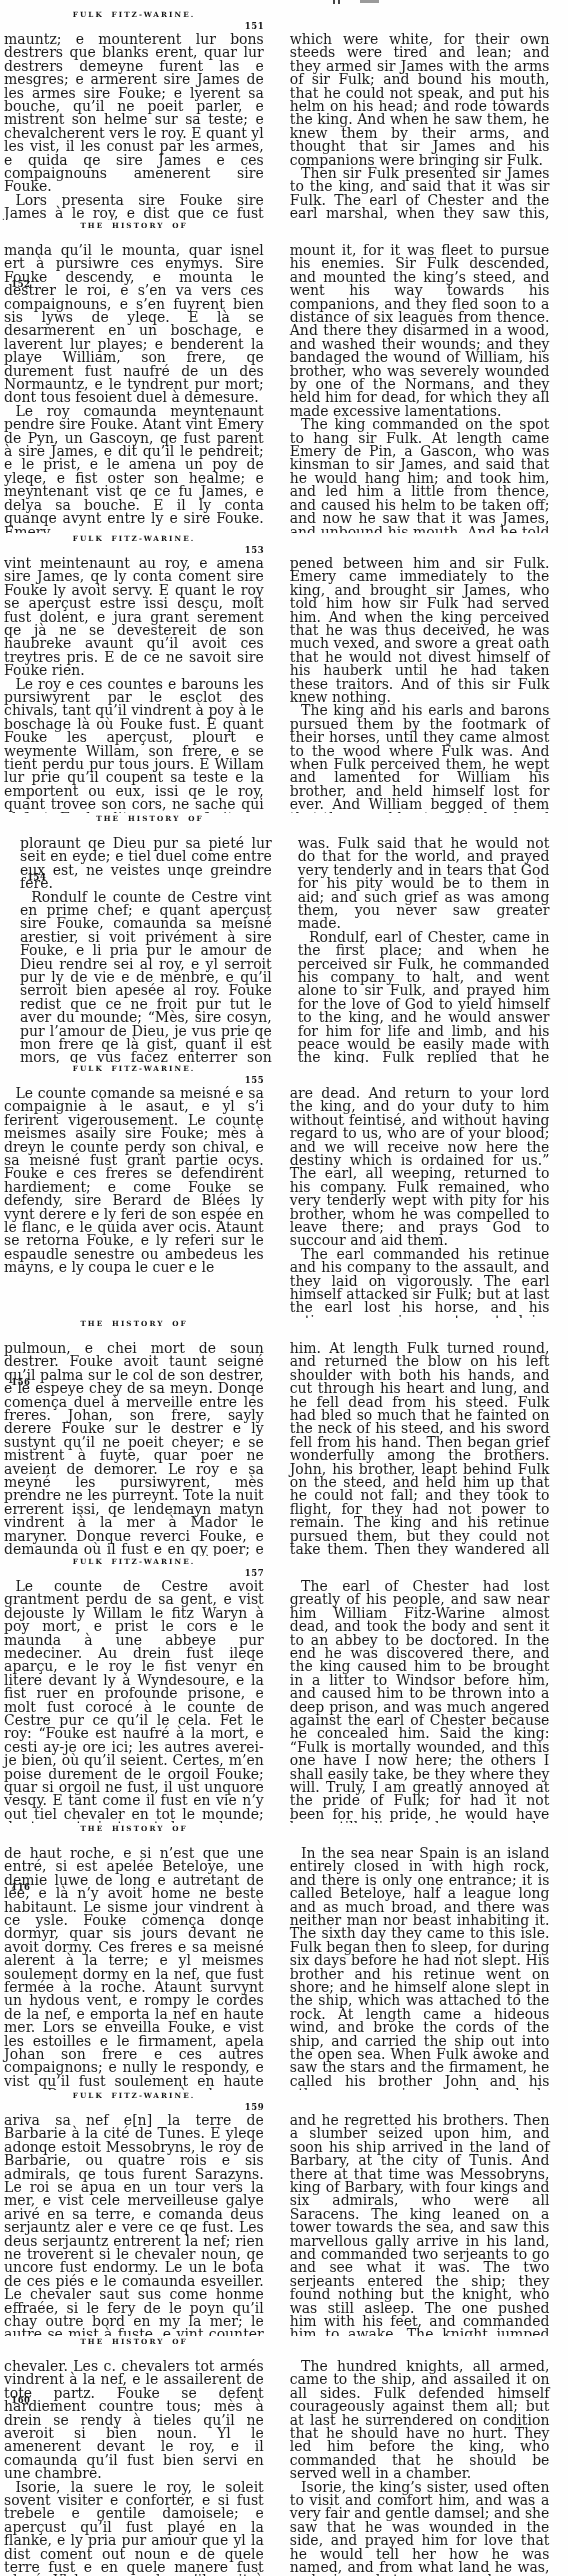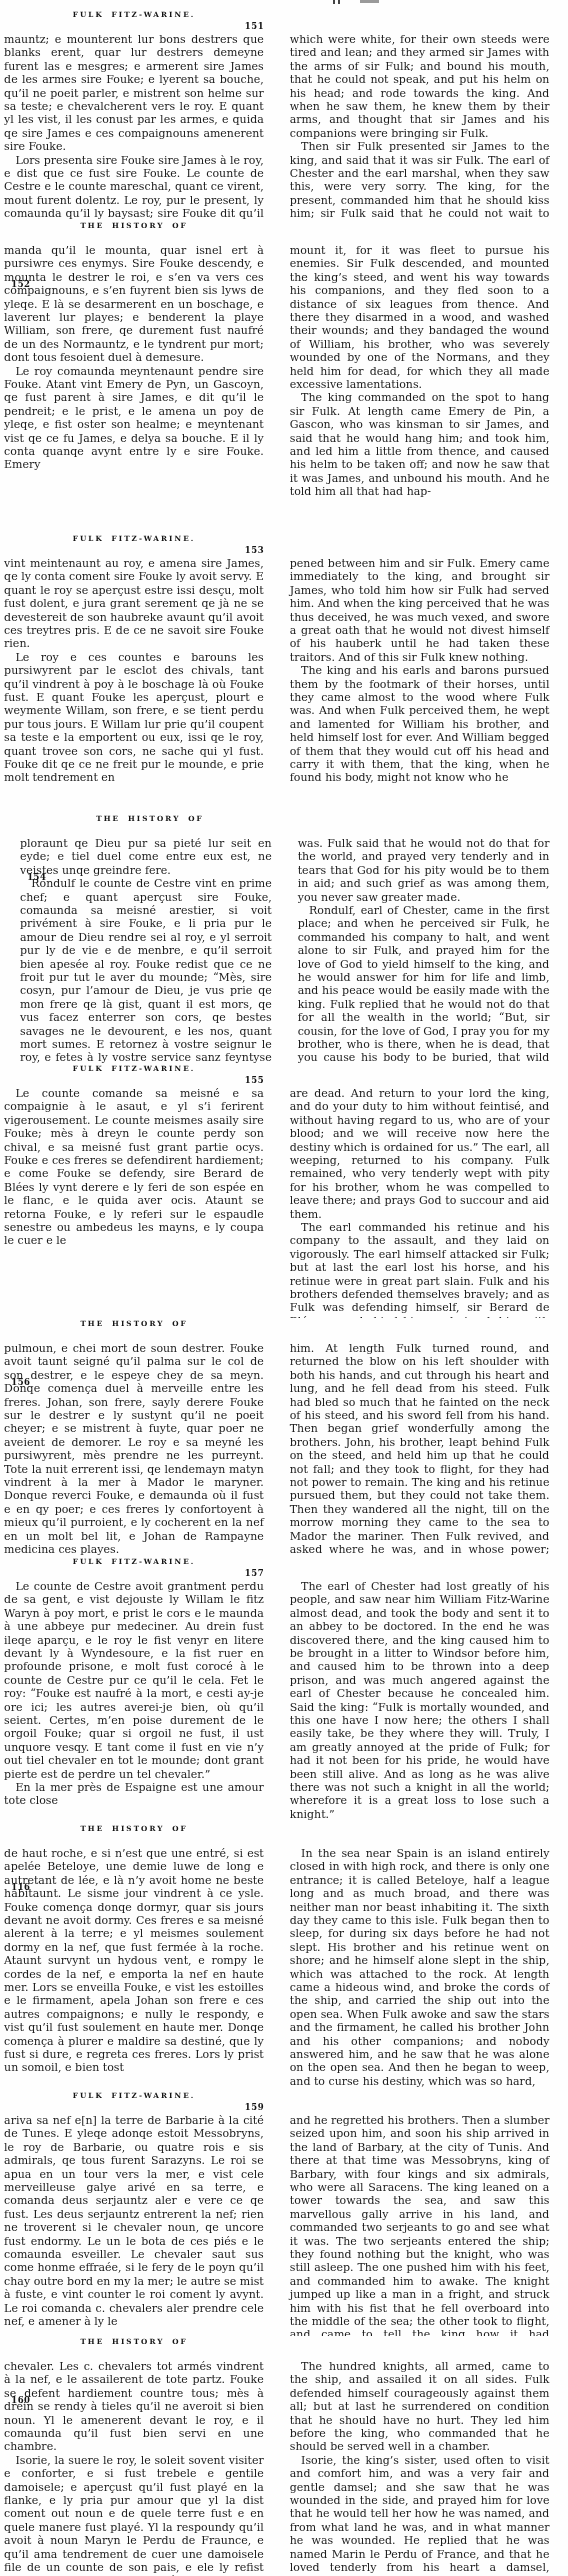--- a/index.html
+++ b/index.html
@@ -44,21 +44,21 @@
     font-size:8.5px;
     letter-spacing:0.5px;
     color:#141414;
   }
   .page-number.left{left:7.2px;margin-top:47px;}
   .page-number.right{right:0;}
   .cols{display:flex;}
   .col{
     width:260px;
     text-align:justify;
-    font-size:11px;
+    font-size:14px;
     line-height:13.4px;
     color:#1b1b1b;
   }
   .col.french{margin-right:26px;}
   .para{margin:0;}
   .para.indent{text-indent:11.3px;}
   
   .artifact{position:absolute;pointer-events:none;}
   .artifact.top-a{
     left:333px; top:0; width:9.3px; height:3.6px;

